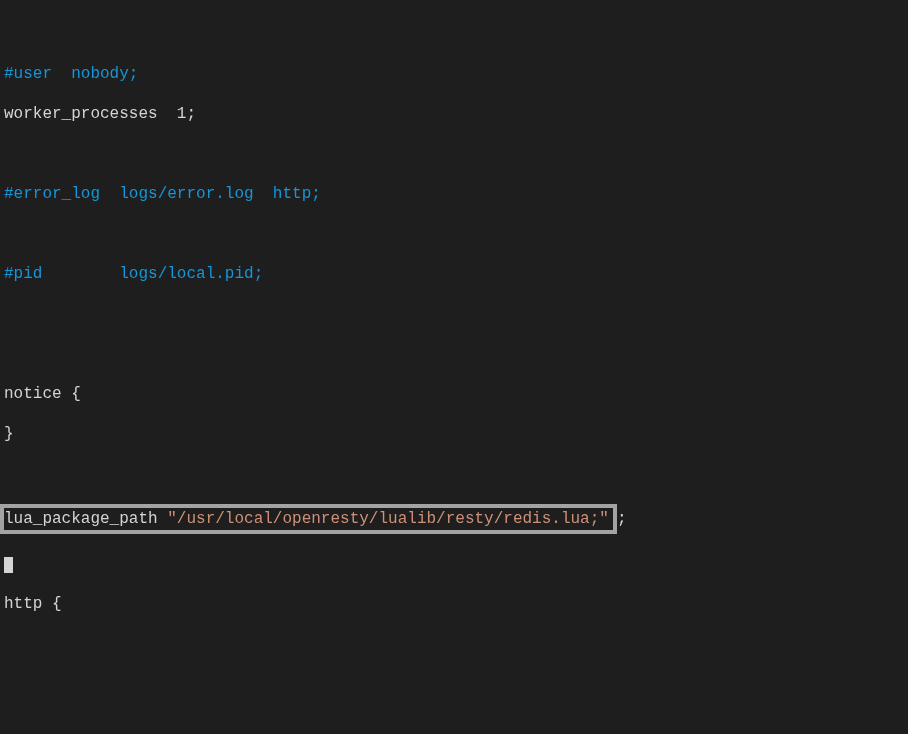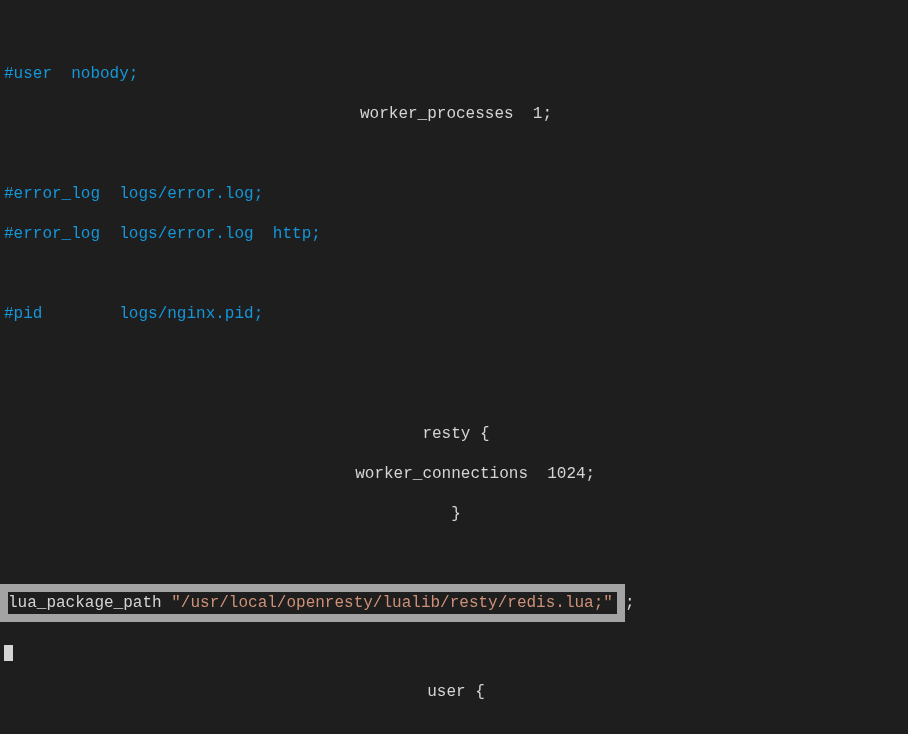--- a/index.html
+++ b/index.html
@@ -10,23 +10,23 @@
     font-size: 16px;
     line-height: 20px;
     color: #d4d4d4;
     white-space: pre;
   }
   .code-container {
     padding: 4px 0 0 4px;
   }
   .comment { color: #1496d8; font-family: Liberation Mono, monospace; }
   .string { color: #ce9178; }
-  .plain { color: #d4d4d4; text-align: center; }
+  .plain { color: #d4d4d4; }
   .highlight-box {
-    border: 8px solid #a3a3a3;
+    border: 4px solid #a3a3a3;
     display: inline-block;
     padding: 1px 4px 1px 0px;
     margin-left: -4px;
     position: relative;
   }
   .cursor {
     display: inline-block;
     width: 9px;
     height: 16px;
     background: #d4d4d4;
@@ -34,33 +34,31 @@
   }
   .line { display: block; min-height: 20px; }
 </style>
 </head>
 <body>
 <div class="code-container">
 
 <span class="line comment">#user  nobody;</span>
 <span class="line plain">worker_processes  1;</span>
 <span class="line"></span>
-<span class="line comment">#error_log  logs/error.log;</span>
 <span class="line comment">#error_log  logs/error.log  http;</span>
 <span class="line"></span>
-<span class="line comment">#pid        logs/nginx.pid;</span>
+<span class="line comment">#pid        logs/local.pid;</span>
 <span class="line"></span>
 <span class="line"></span>
-<span class="line plain">resty {</span>
-<span class="line plain">    worker_connections  1024;</span>
+<span class="line plain">notice {</span>
 <span class="line plain">}</span>
 <span class="line"></span>
 <span class="line"><span class="highlight-box"><span class="plain">lua_package_path </span><span class="string">"/usr/local/openresty/lualib/resty/redis.lua;"</span></span><span class="plain">;</span></span>
 <span class="line"><span class="cursor"></span></span>
-<span class="line plain">user {</span>
+<span class="line plain">http {</span>
 
 
 
 
 
 
 
 
 
 

